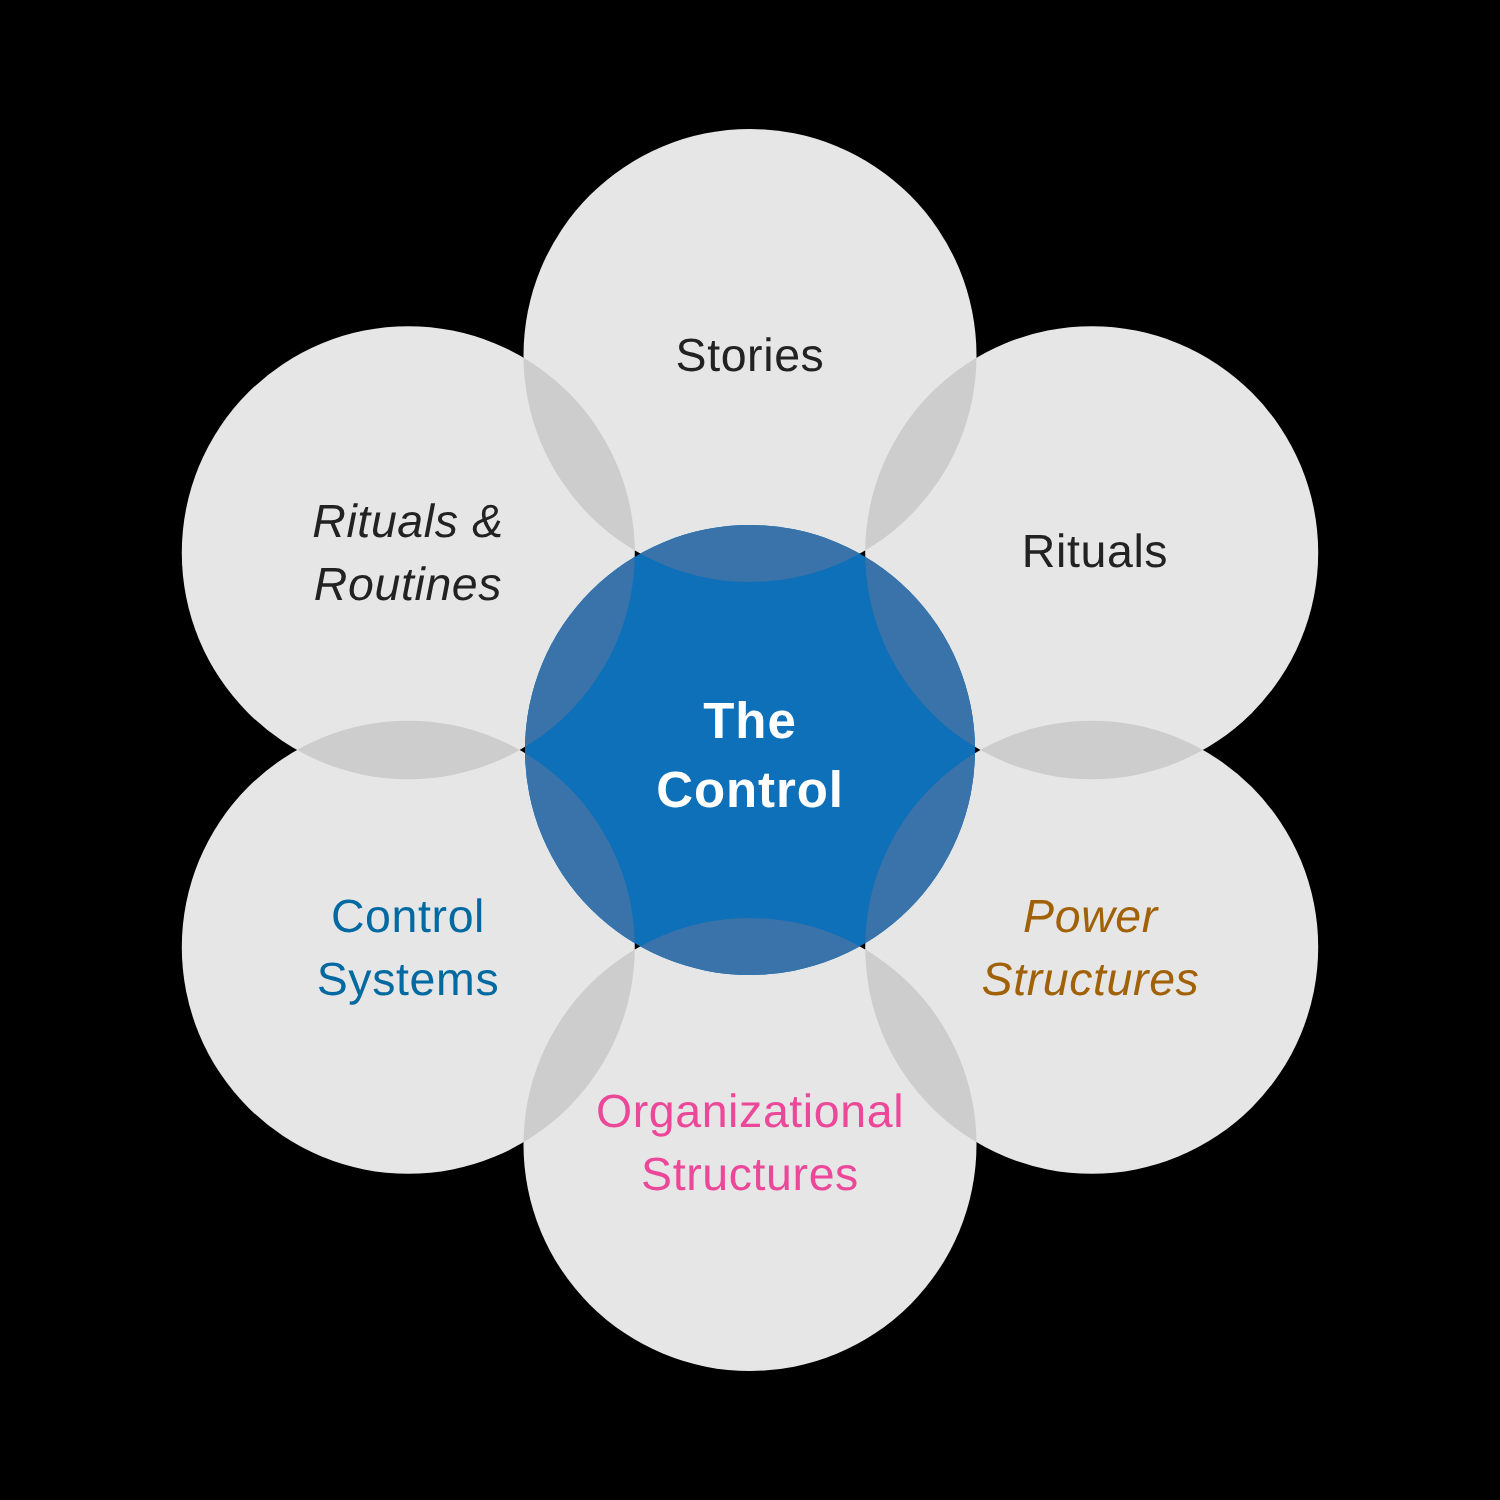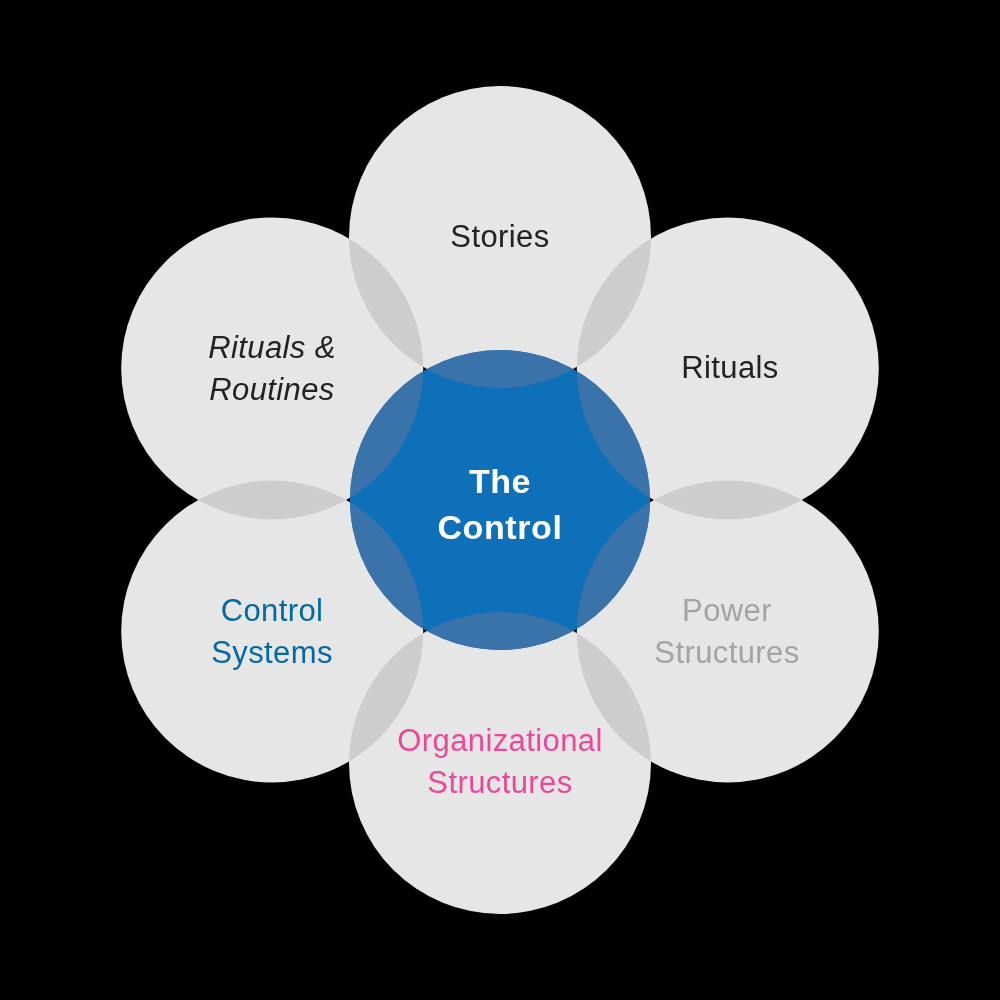--- a/index.html
+++ b/index.html
@@ -96,21 +96,21 @@
       <circle cx="500" cy="763" r="151" clip-path="url(#cpB)" fill="#3973aa"></circle>
       <circle cx="272.2" cy="631.5" r="151" clip-path="url(#cpB)" fill="#3973aa"></circle>
       <circle cx="272.2" cy="368.5" r="151" clip-path="url(#cpB)" fill="#3973aa"></circle>
     </g>
   </svg>
 
   <div class="label label-stories" style="color: rgb(34, 34, 34);">Stories</div>
 
   <div class="label label-symbols" style="color: rgb(34, 34, 34);">Rituals</div>
 
-  <div class="label label-power" style="color: #a3a3a3;">Power
+  <div class="label label-power" style="color: #a16207; font-style: italic;">Power
 Structures</div>
 
   <div class="label label-org" style="color: #ec4899;">Organizational
 Structures</div>
 
   <div class="label label-control" style="color: #0369a1;">Control
 Systems</div>
 
   <div class="label label-rituals" style="color: rgb(34, 34, 34);">Rituals &amp;
 Routines</div>

